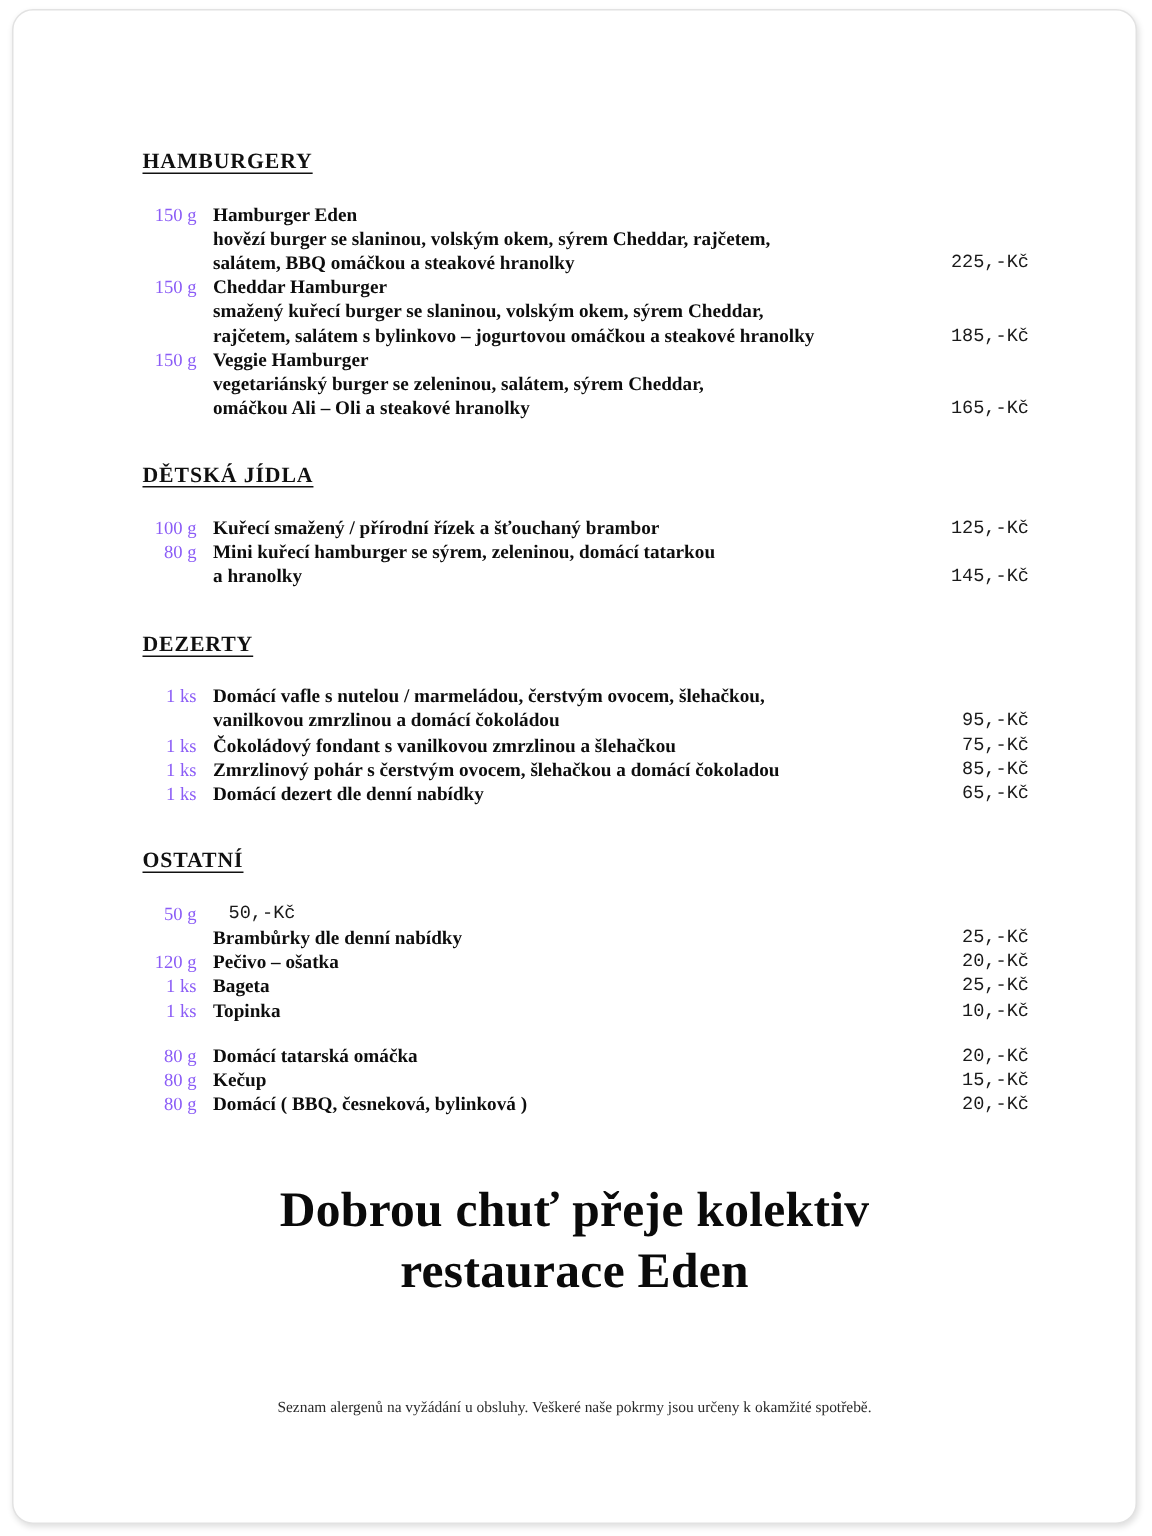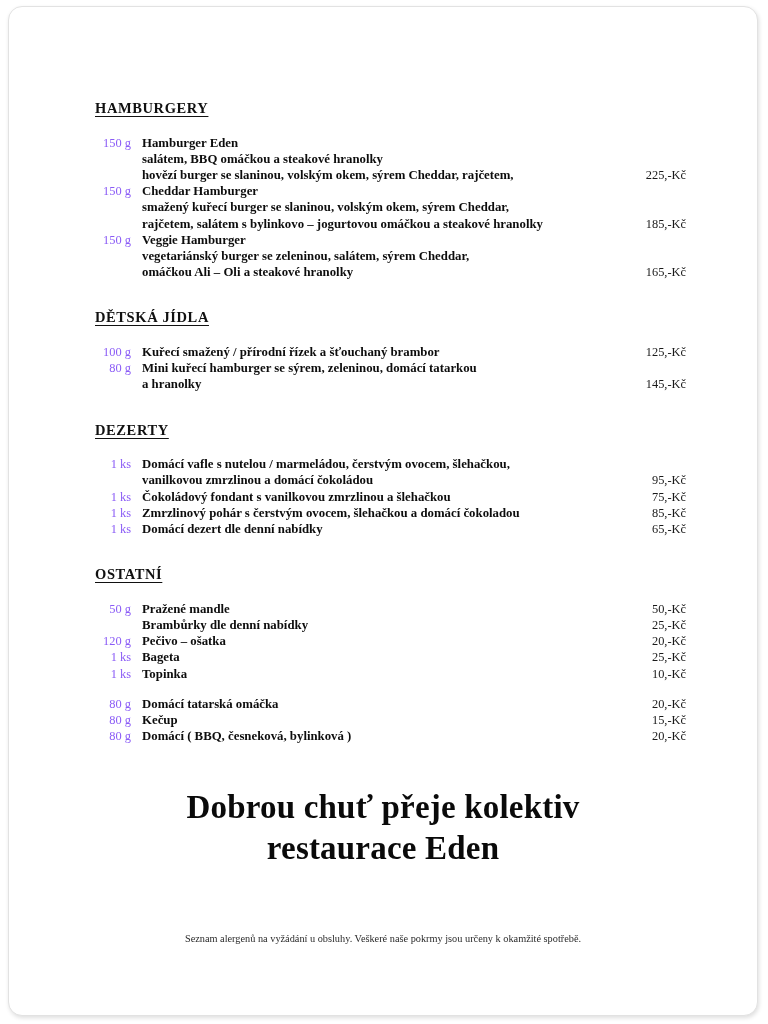--- a/index.html
+++ b/index.html
@@ -86,20 +86,21 @@
   .dish-line { display: block; white-space: nowrap; }
   .dish-name { font-weight: 600; }
   .dish-desc { font-weight: 600; }
   .dish-price {
     flex: 0 0 66px;
     width: 66px;
     text-align: right;
     font-size: 12.4px;
     color: #1a1a1a;
     white-space: nowrap;
+    font-family: Liberation Mono, monospace;
   }
   
   .dish-price-pad { display: block; }
 
   .gap-sm { height: 12px; }
   .gap-md { height: 20px; }
   .gap-group { height: 14px; }
 
   
   .closing {
@@ -135,22 +136,22 @@
 
     <div class="menu-body">
         <div class="section">
           <div class="section-title">HAMBURGERY</div>
           <div class="gap-sm"></div>
           <div class="section-items">
             <div class="dish">
               <div class="dish-qty">150 g</div>
               <div class="dish-main">
                 <span class="dish-line dish-name">Hamburger Eden</span>
+                <span class="dish-line dish-desc">hovězí burger se slaninou, volským okem, sýrem Cheddar, rajčetem,</span>
                 <span class="dish-line dish-desc">salátem, BBQ omáčkou a steakové hranolky</span>
-                <span class="dish-line dish-desc">hovězí burger se slaninou, volským okem, sýrem Cheddar, rajčetem,</span>
               </div>
               <div class="dish-price">
                 <span class="dish-price-pad">&nbsp;</span>
                 <span class="dish-price-pad">&nbsp;</span>
                 <span class="dish-price-pad">225,-Kč</span>
               </div>
             </div>
             <div class="dish">
               <div class="dish-qty">150 g</div>
               <div class="dish-main">
@@ -251,23 +252,20 @@
             </div>
           </div>
         </div>
         <div class="gap-md"></div>
         <div class="section">
           <div class="section-title">OSTATNÍ</div>
           <div class="gap-sm"></div>
           <div class="section-items">
             <div class="dish">
               <div class="dish-qty">50 g</div>
-              <div class="dish-main">
-                <span class="dish-line dish-name">Pražené mandle</span>
-              </div>
               <div class="dish-price">
                 <span class="dish-price-pad">50,-Kč</span>
               </div>
             </div>
             <div class="dish">
               <div class="dish-qty"></div>
               <div class="dish-main">
                 <span class="dish-line dish-name">Brambůrky dle denní nabídky</span>
               </div>
               <div class="dish-price">

